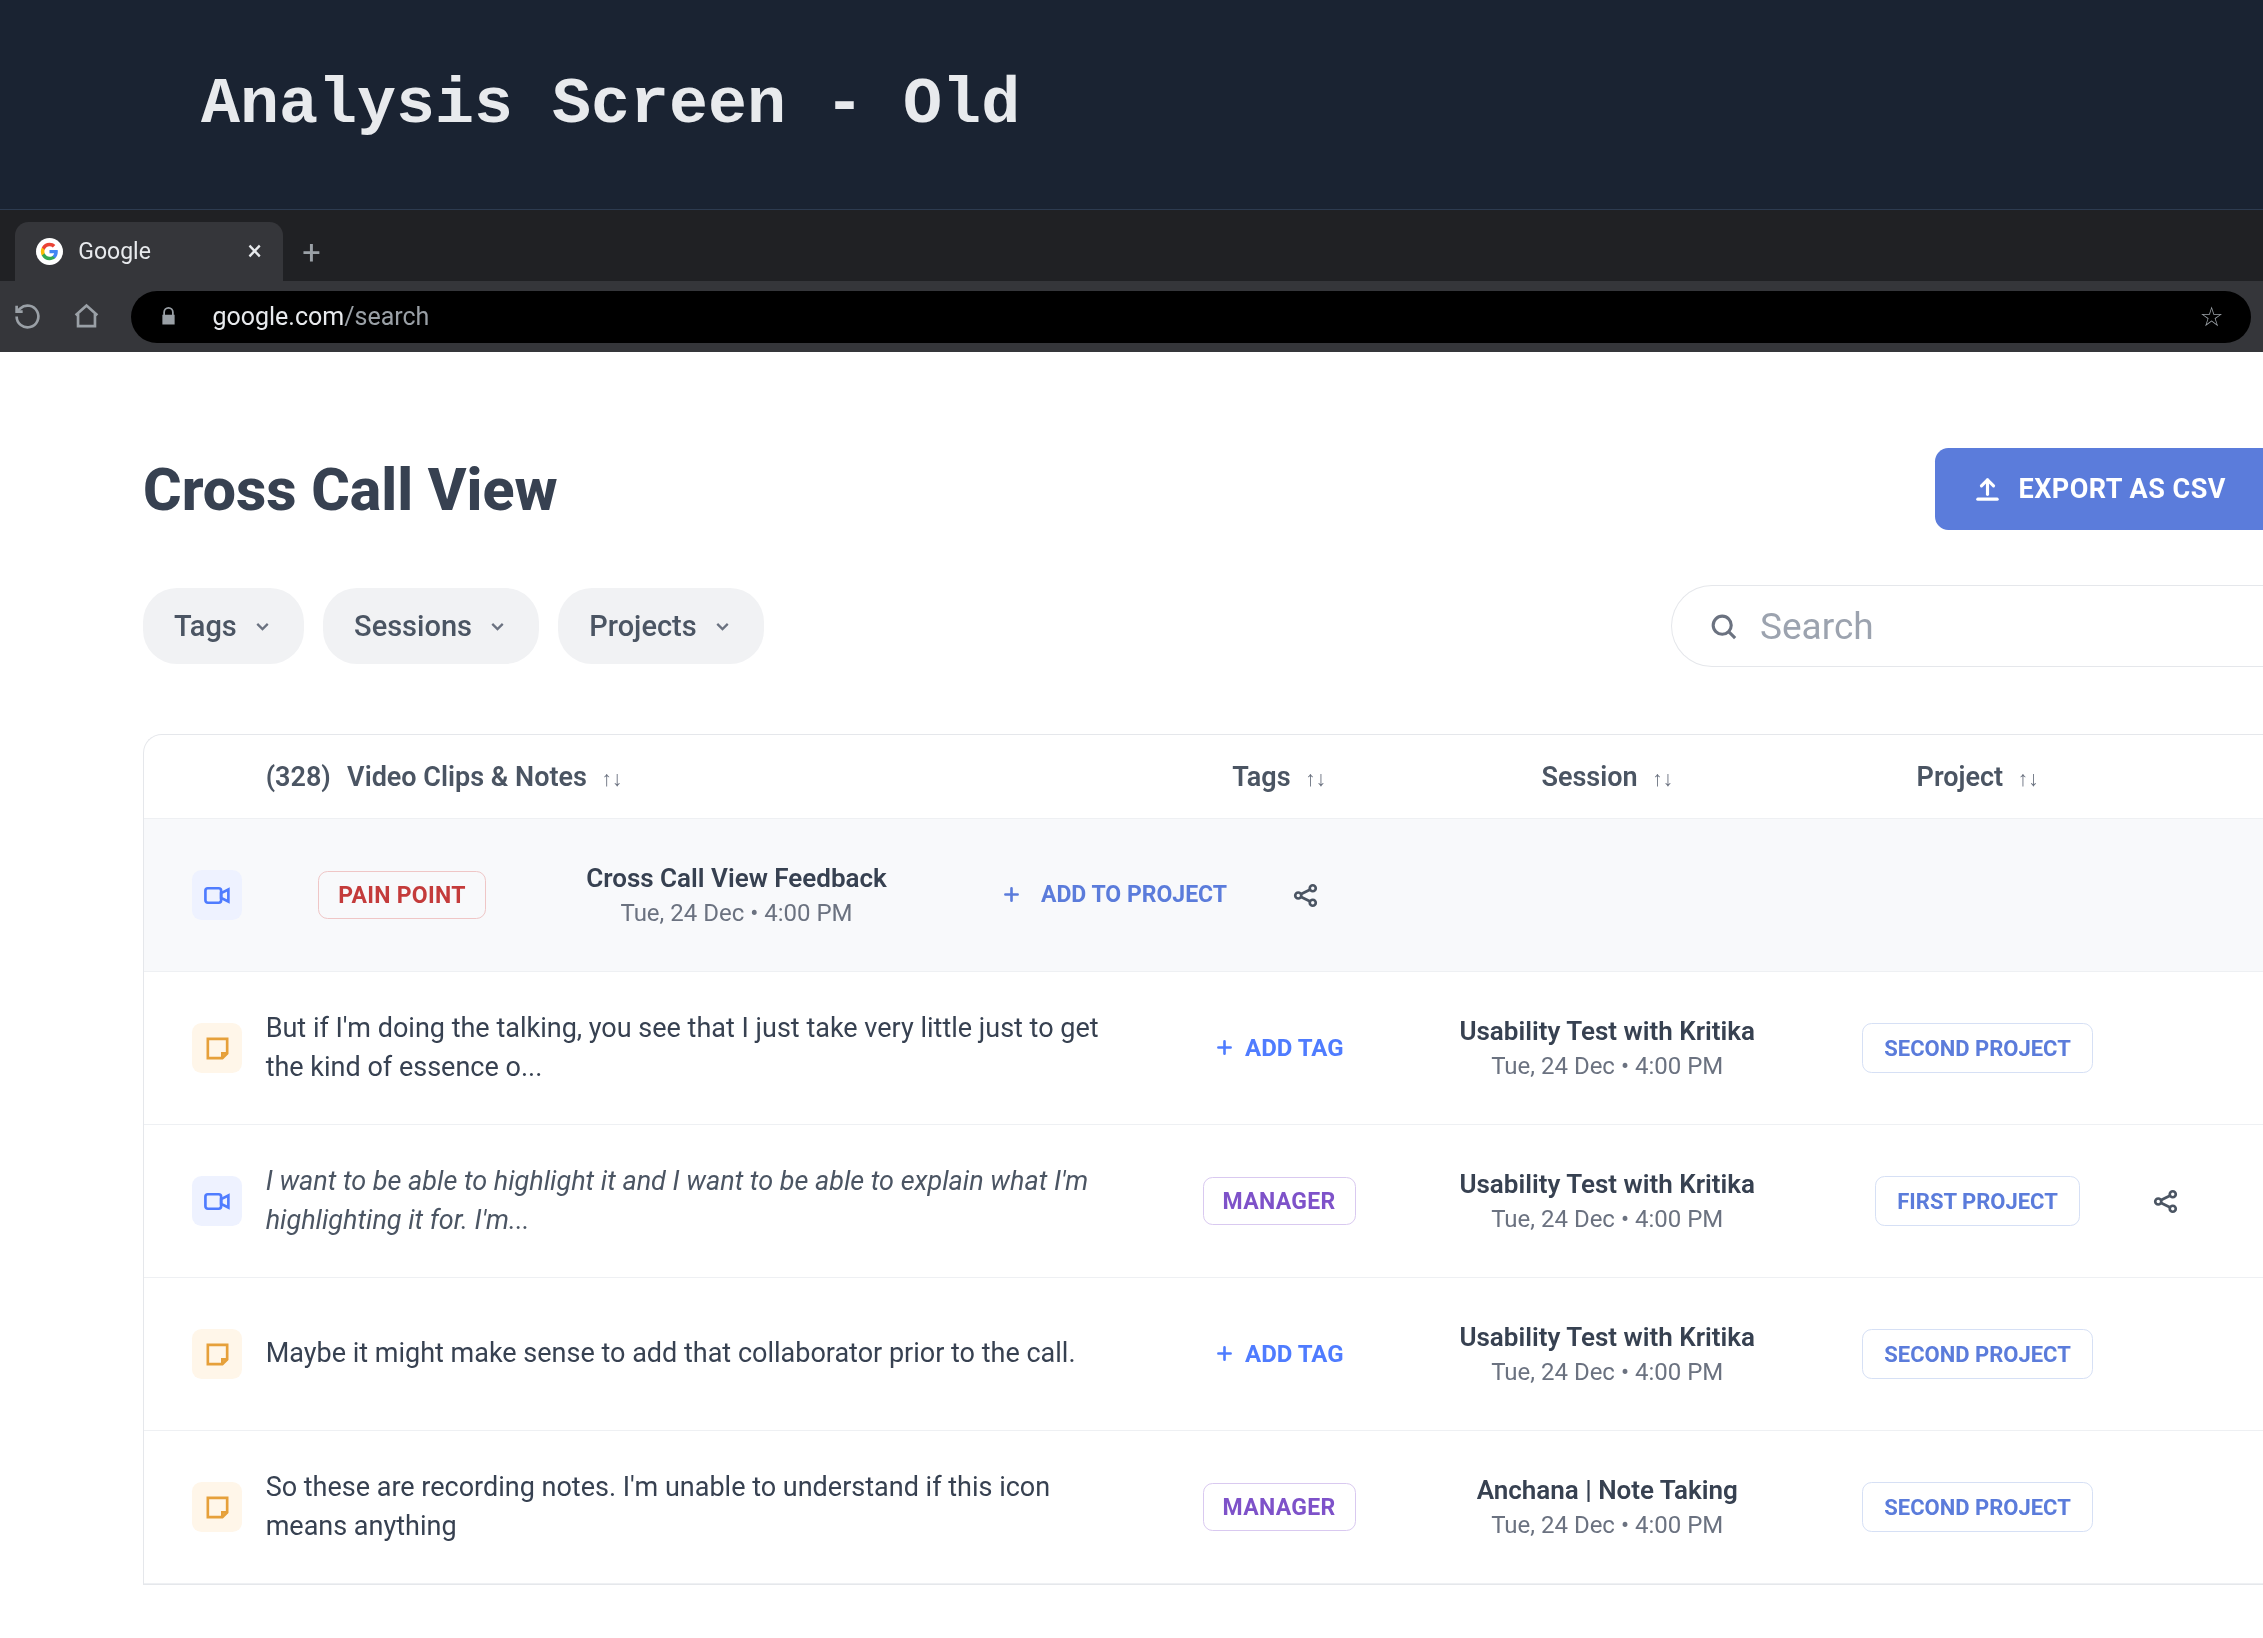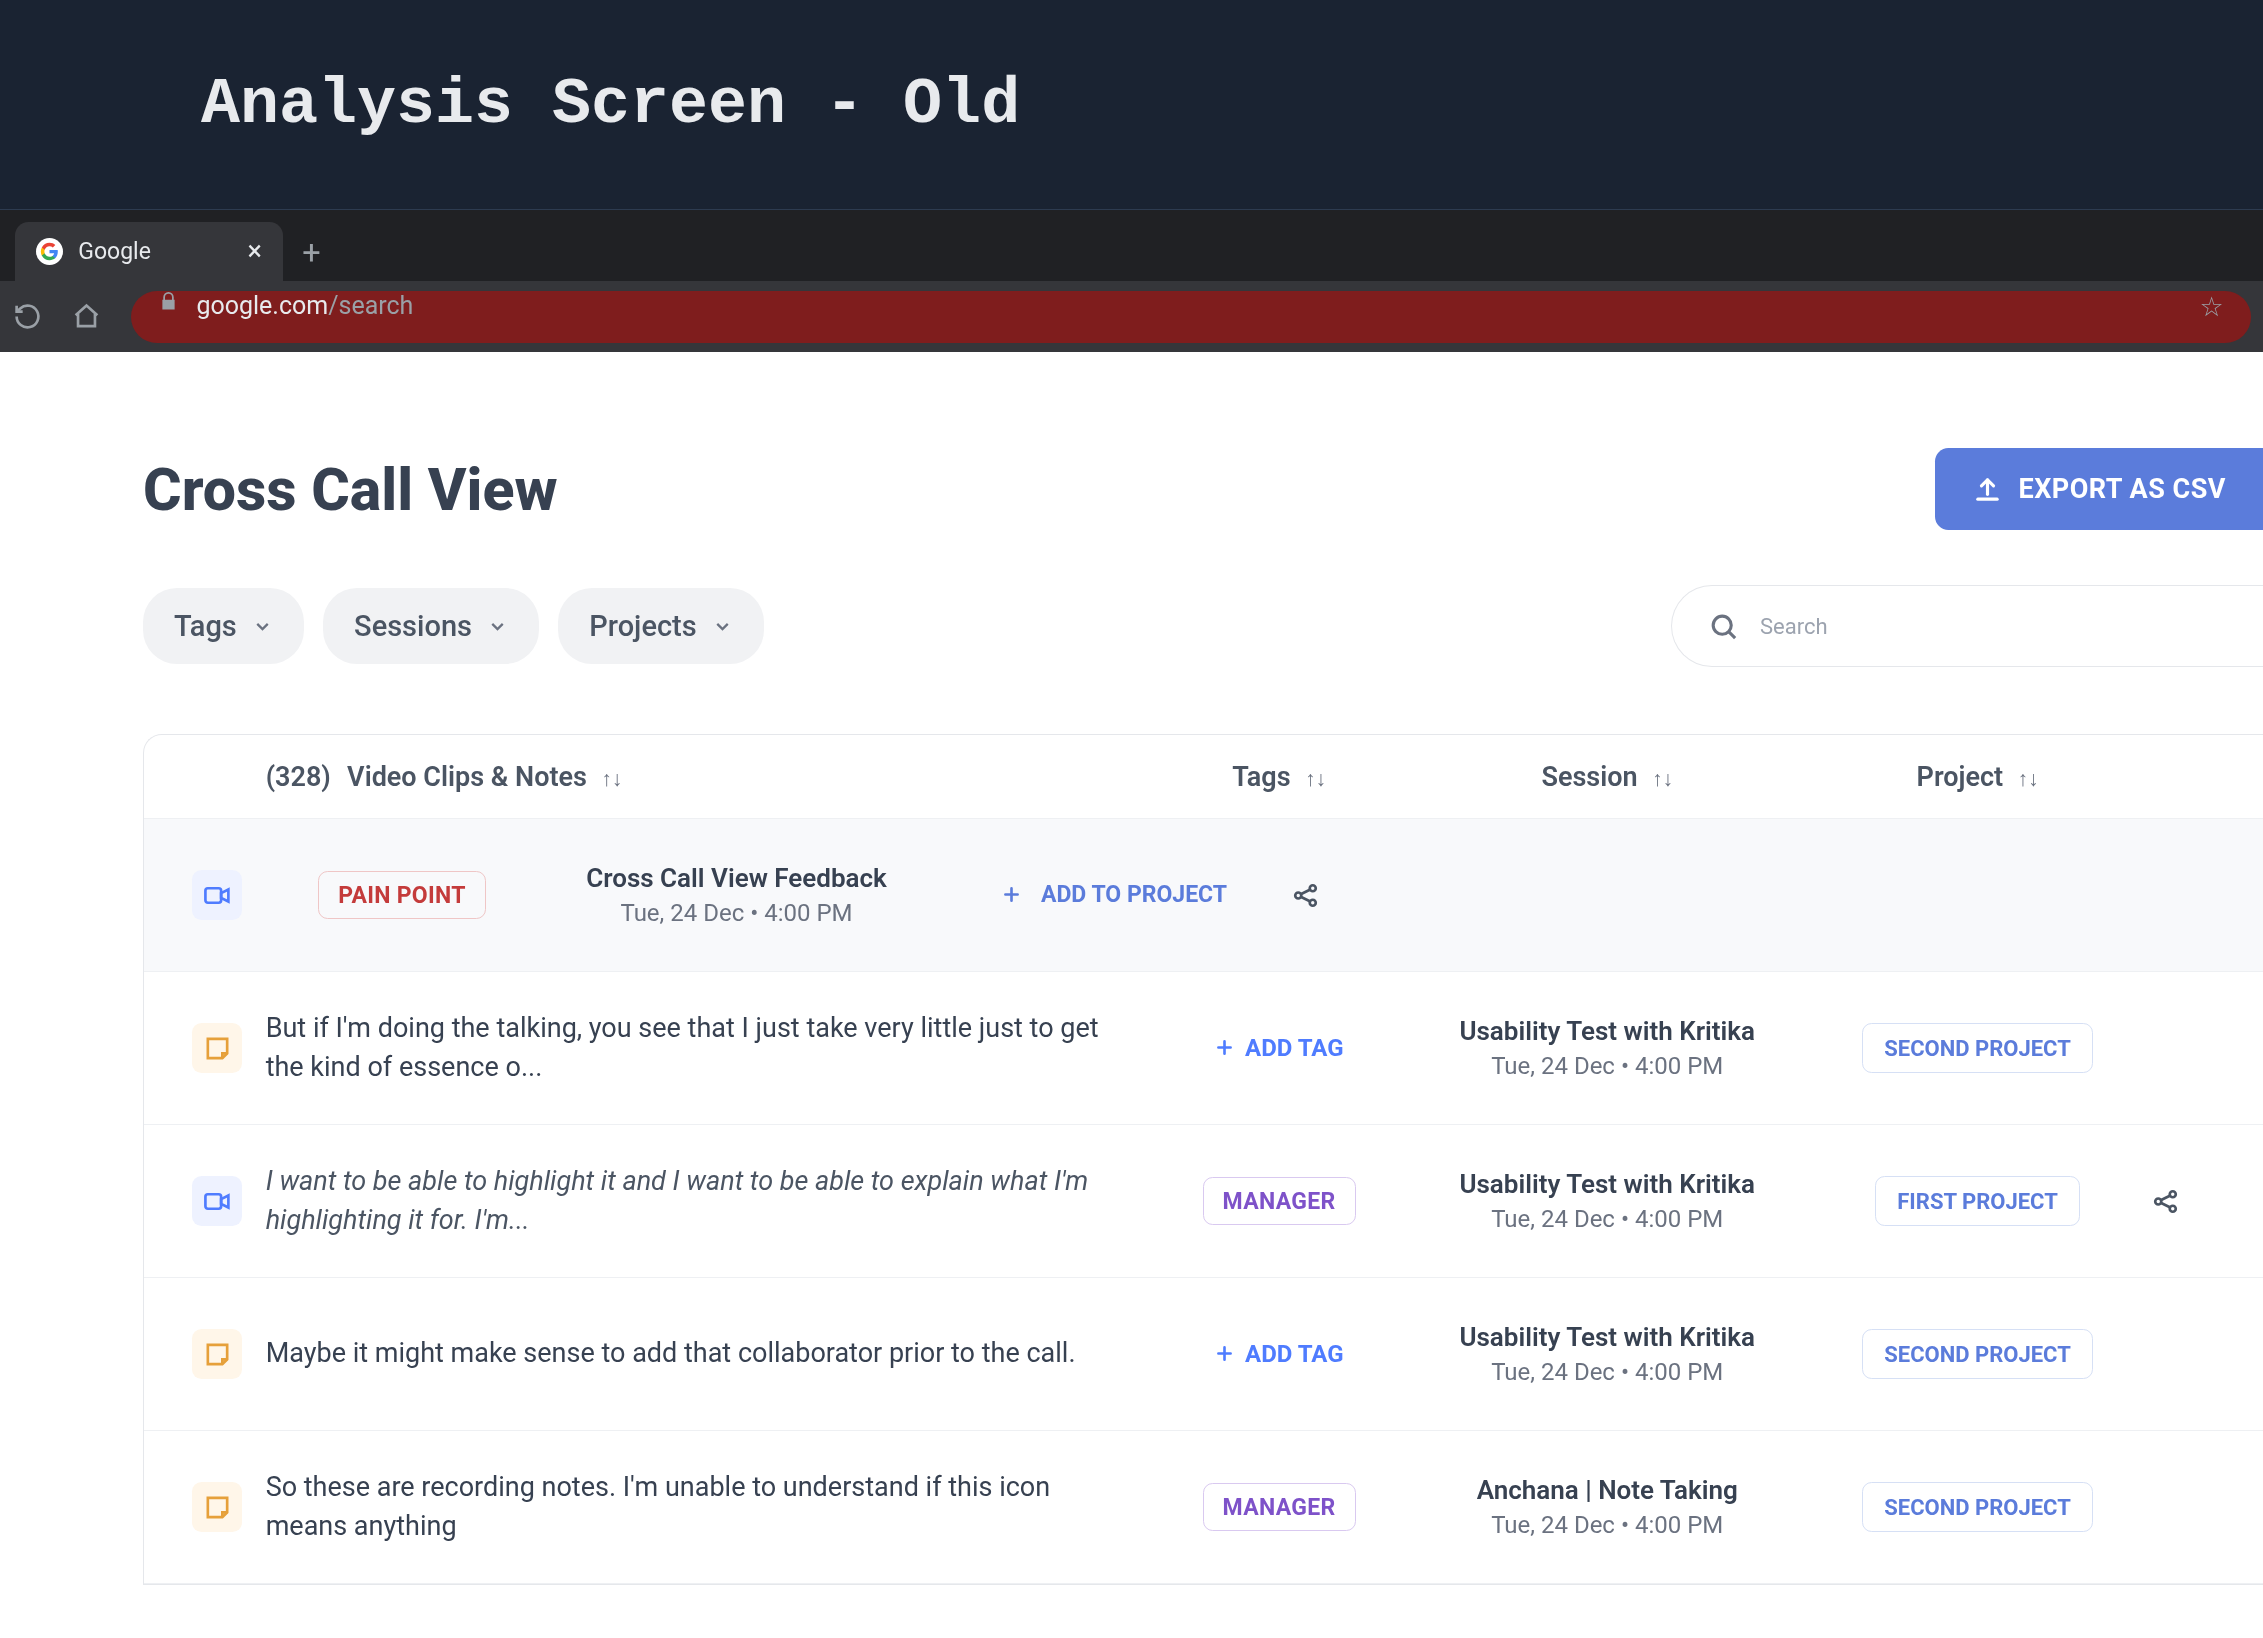--- a/index.html
+++ b/index.html
@@ -73,27 +73,28 @@
   padding: 0 13.4px;
   gap: 21px;
 }
 .nav-icon {
   color: #9aa0a6;
   font-size: 29px;
   width: 38px;
   text-align: center;
 }
 .omnibox {
-  background: #7f1d1d;
+  background: #000000;
   border-radius: 34px;
   flex: 1;
   height: 52px;
   display:flex;
+  align-items:center;
   padding: 0 27px;
-  gap: 17px;
+  gap: 33px;
   color: #9aa0a6;
   font-size: 25px;
 }
 .lock { color:#9aa0a6; font-size: 23px; }
 .url-text .host { color:#e8eaed; }
 .url-text .path { color:#9aa0a6; }
 .star { color:#9aa0a6; font-size: 27px; margin-left:auto;}
 
 
 .content {
@@ -148,21 +149,21 @@
   width: 593px;
   height: 82px;
   border: 1.9px solid #e5e7eb;
   border-radius: 42px 0 0 42px;
   border-right: none;
   display:flex;
   align-items:center;
   gap: 21px;
   padding: 0 36px;
   color: #9ca3af;
-  font-size: 22px;
+  font-size: 37px;
 }
 
 
 .table {
   margin-top: 67px;
   border: 1.9px solid #e5e7eb;
   border-right: none;
   border-radius: 19px 0 0 0;
   overflow: hidden;
 }

